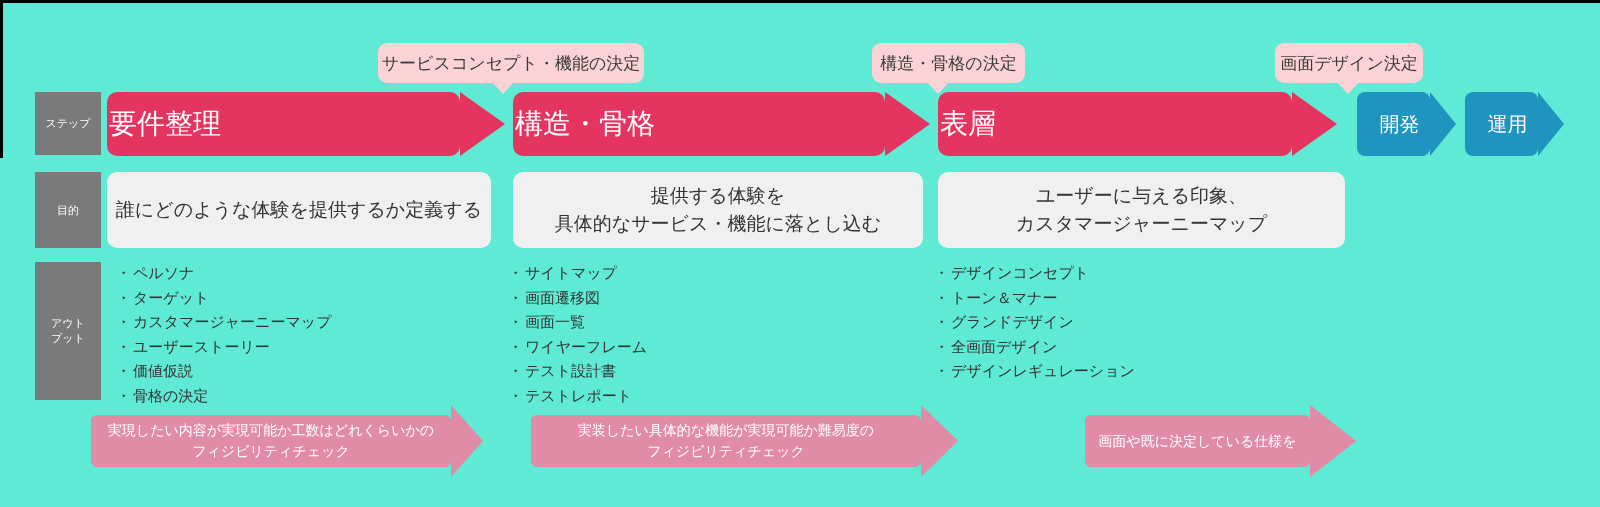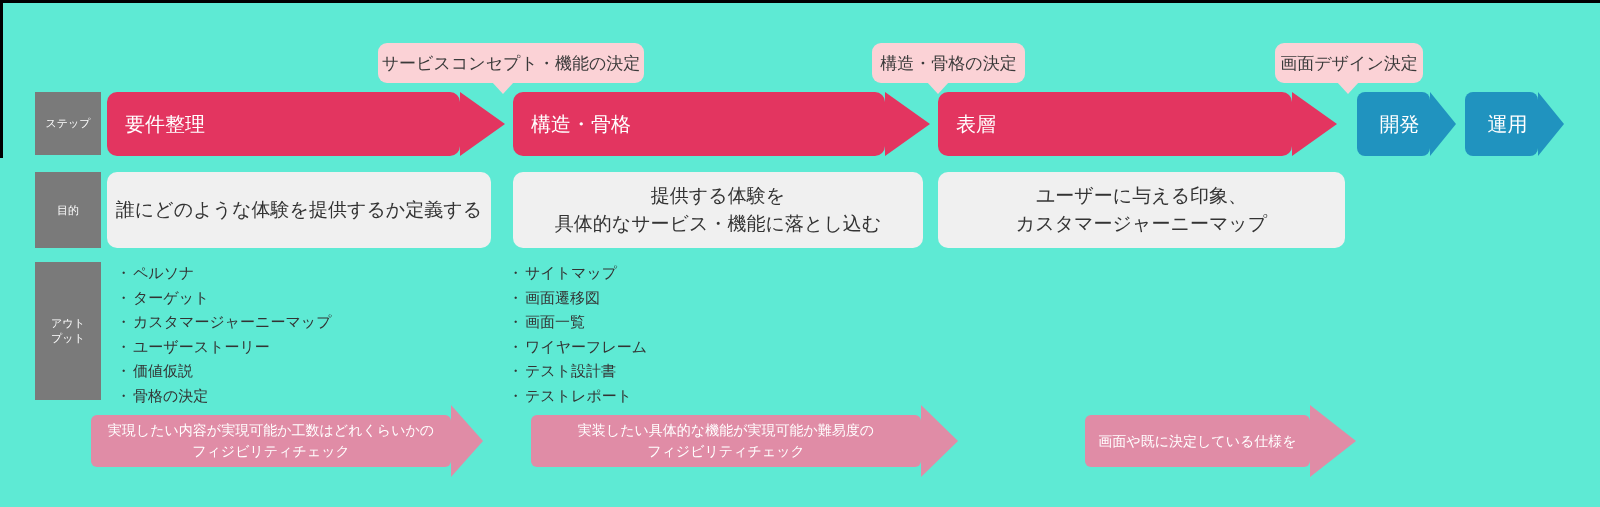--- a/index.html
+++ b/index.html
@@ -24,21 +24,21 @@
            border-top:12px solid var(--pink_callout);}
 
   
   .row-label{position:absolute;left:35px;width:66px;background:var(--gray_label);
            color:#fff;display:flex;flex-direction:column;align-items:center;
            justify-content:center;font-size:11px;line-height:1.35;text-align:center;}
 
   
   .step-arrow{position:absolute;top:92px;height:64px;border-radius:10px;
            display:flex;align-items:center;}
-  .step-arrow .label{color:#fff;font-size:20px;padding-left:18px;white-space:nowrap;}
+  .step-arrow .label{color:#fff;font-size:28px;padding-left:2px;white-space:nowrap;}
   .step-arrow .head{position:absolute;left:100%;top:0;width:0;height:0;
            border-top:32px solid transparent;border-bottom:32px solid transparent;}
   .crimson{background:var(--crimson);}
   .crimson .head{border-left:45px solid var(--crimson);}
   .blue{background:var(--blue);justify-content:center;border-radius:8px;}
   .blue .label{padding-left:12px;font-size:20px;}
   .blue .head{border-left:26px solid var(--blue);}
 
   
   .purpose{position:absolute;top:172px;height:76px;background:var(--light_gray);
@@ -130,20 +130,27 @@
     <li>骨格の決定</li>
   </ul>
   <ul class="outputs" style="left:508px">
     <li>サイトマップ</li>
     <li>画面遷移図</li>
     <li>画面一覧</li>
     <li>ワイヤーフレーム</li>
     <li>テスト設計書</li>
     <li>テストレポート</li>
   </ul>
+  <ul class="outputs" style="left:934px">
+    <li>デザインコンセプト</li>
+    <li>トーン＆マナー</li>
+    <li>グランドデザイン</li>
+    <li>全画面デザイン</li>
+    <li>デザインレギュレーション</li>
+  </ul>
 
   <div class="feas" style="left:91px;width:360px">
     <span>実現したい内容が実現可能か工数はどれくらいかの</span>
     <span>フィジビリティチェック</span>
     <i class="head" style="border-left-width:32px"></i>
   </div>
   <div class="feas" style="left:531px;width:390px">
     <span>実装したい具体的な機能が実現可能か難易度の</span>
     <span>フィジビリティチェック</span>
     <i class="head" style="border-left-width:37px"></i>

